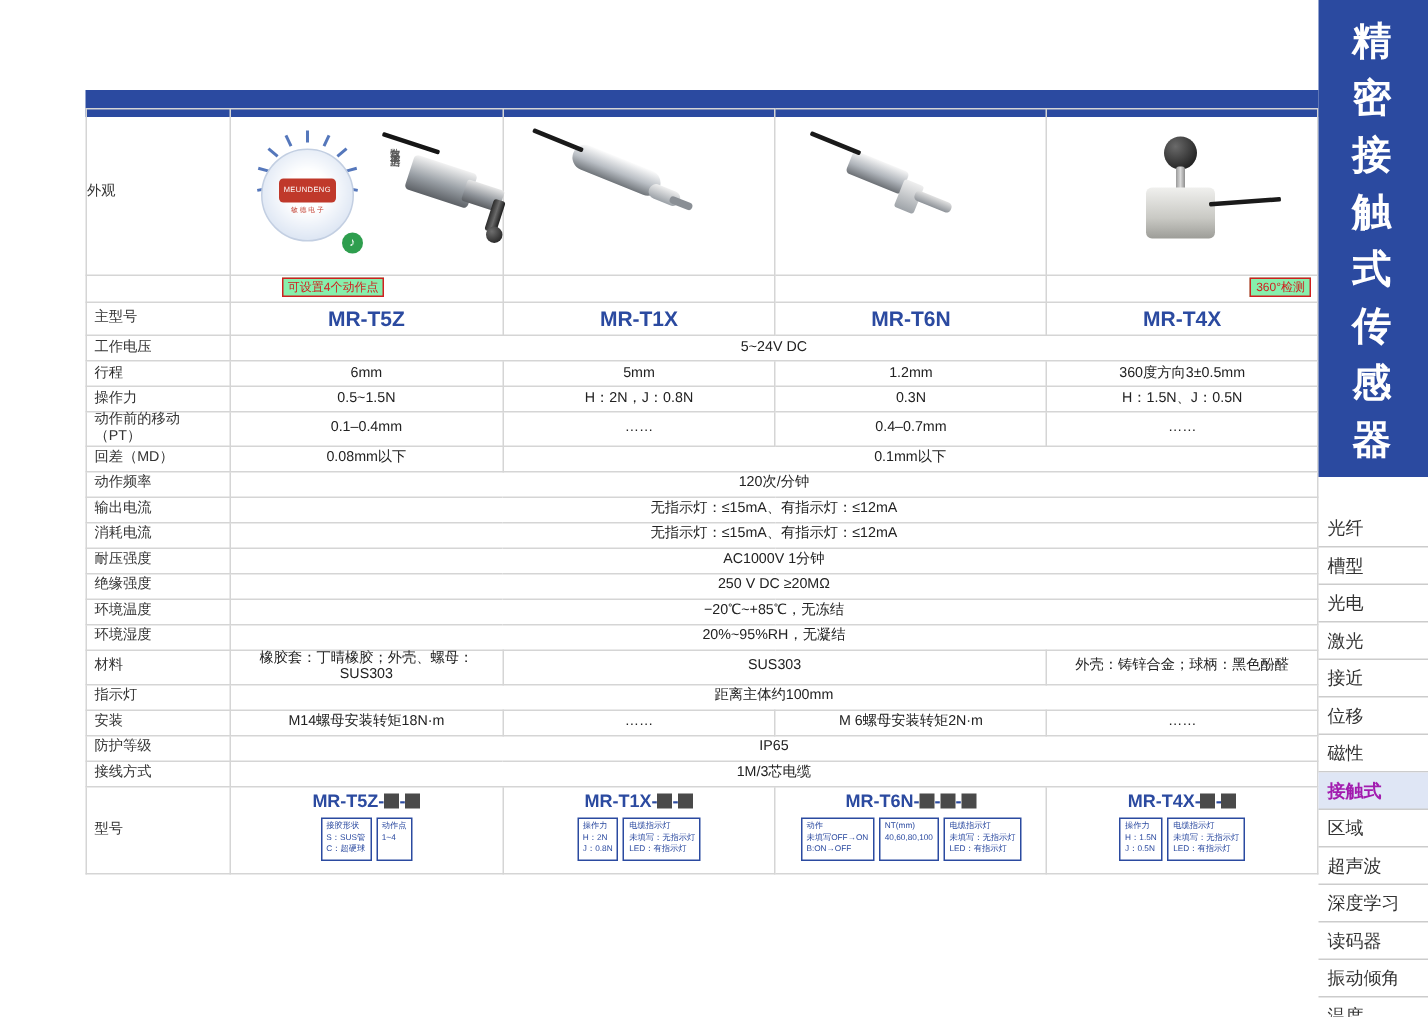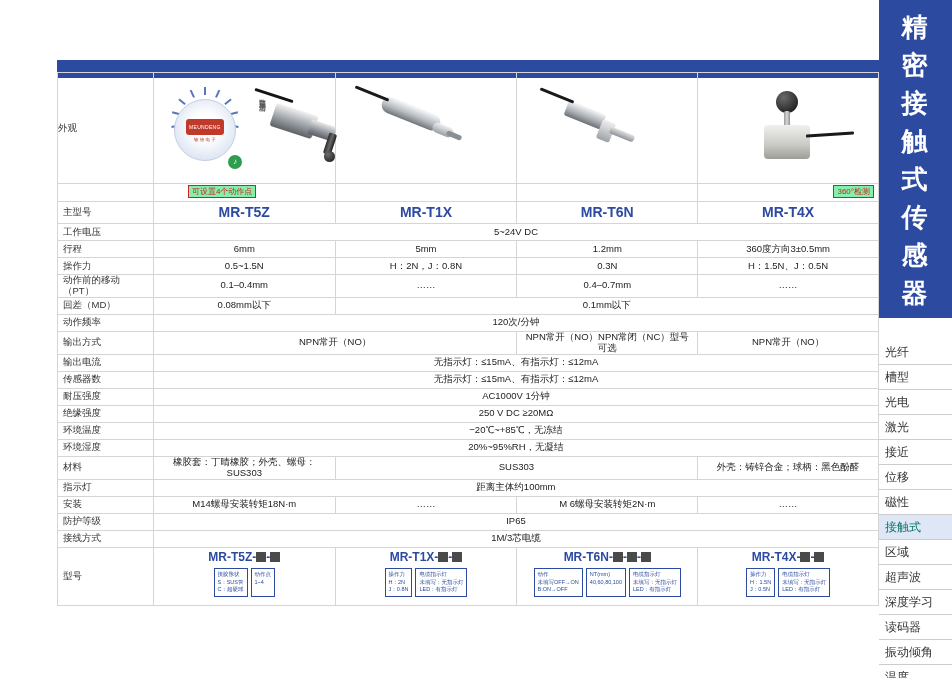--- a/index.html
+++ b/index.html
@@ -166,22 +166,22 @@
     width: 73px;
   }
   .side-nav .nav-item {
     height: 25px; line-height: 25px;
     font-size: 12px; color: #333;
     border-bottom: 1px solid #ccc;
     padding-left: 6px;
   }
   .side-nav .nav-item.active {
     background: #dfe6f5;
-    color: #0f766e;
-    font-weight: normal;
+    color: #a21caf;
+    font-weight: bold;
   }
 </style>
 </head>
 <body>
 
 <div id="root">
 
 
   <div class="blue-band"></div>
 
@@ -314,34 +314,28 @@
         <td class="label">回差（MD）</td>
         <td>0.08mm以下</td>
         <td colspan="3">0.1mm以下</td>
       </tr>
 
       <tr>
         <td class="label">动作频率</td>
         <td colspan="4">120次/分钟</td>
       </tr>
 
-      <tr>
-        <td class="label">输出方式</td>
-        <td colspan="2">NPN常开（NO）</td>
-        <td>NPN常开（NO）NPN常闭（NC）型号可选</td>
-        <td>NPN常开（NO）</td>
-      </tr>
 
       <tr>
         <td class="label">输出电流</td>
         <td colspan="4">无指示灯：≤15mA、有指示灯：≤12mA</td>
       </tr>
 
       <tr>
-        <td class="label">传感器数</td>
+        <td class="label">消耗电流</td>
         <td colspan="4">无指示灯：≤15mA、有指示灯：≤12mA</td>
       </tr>
 
       <tr>
         <td class="label">耐压强度</td>
         <td colspan="4">AC1000V 1分钟</td>
       </tr>
 
       <tr>
         <td class="label">绝缘强度</td>

